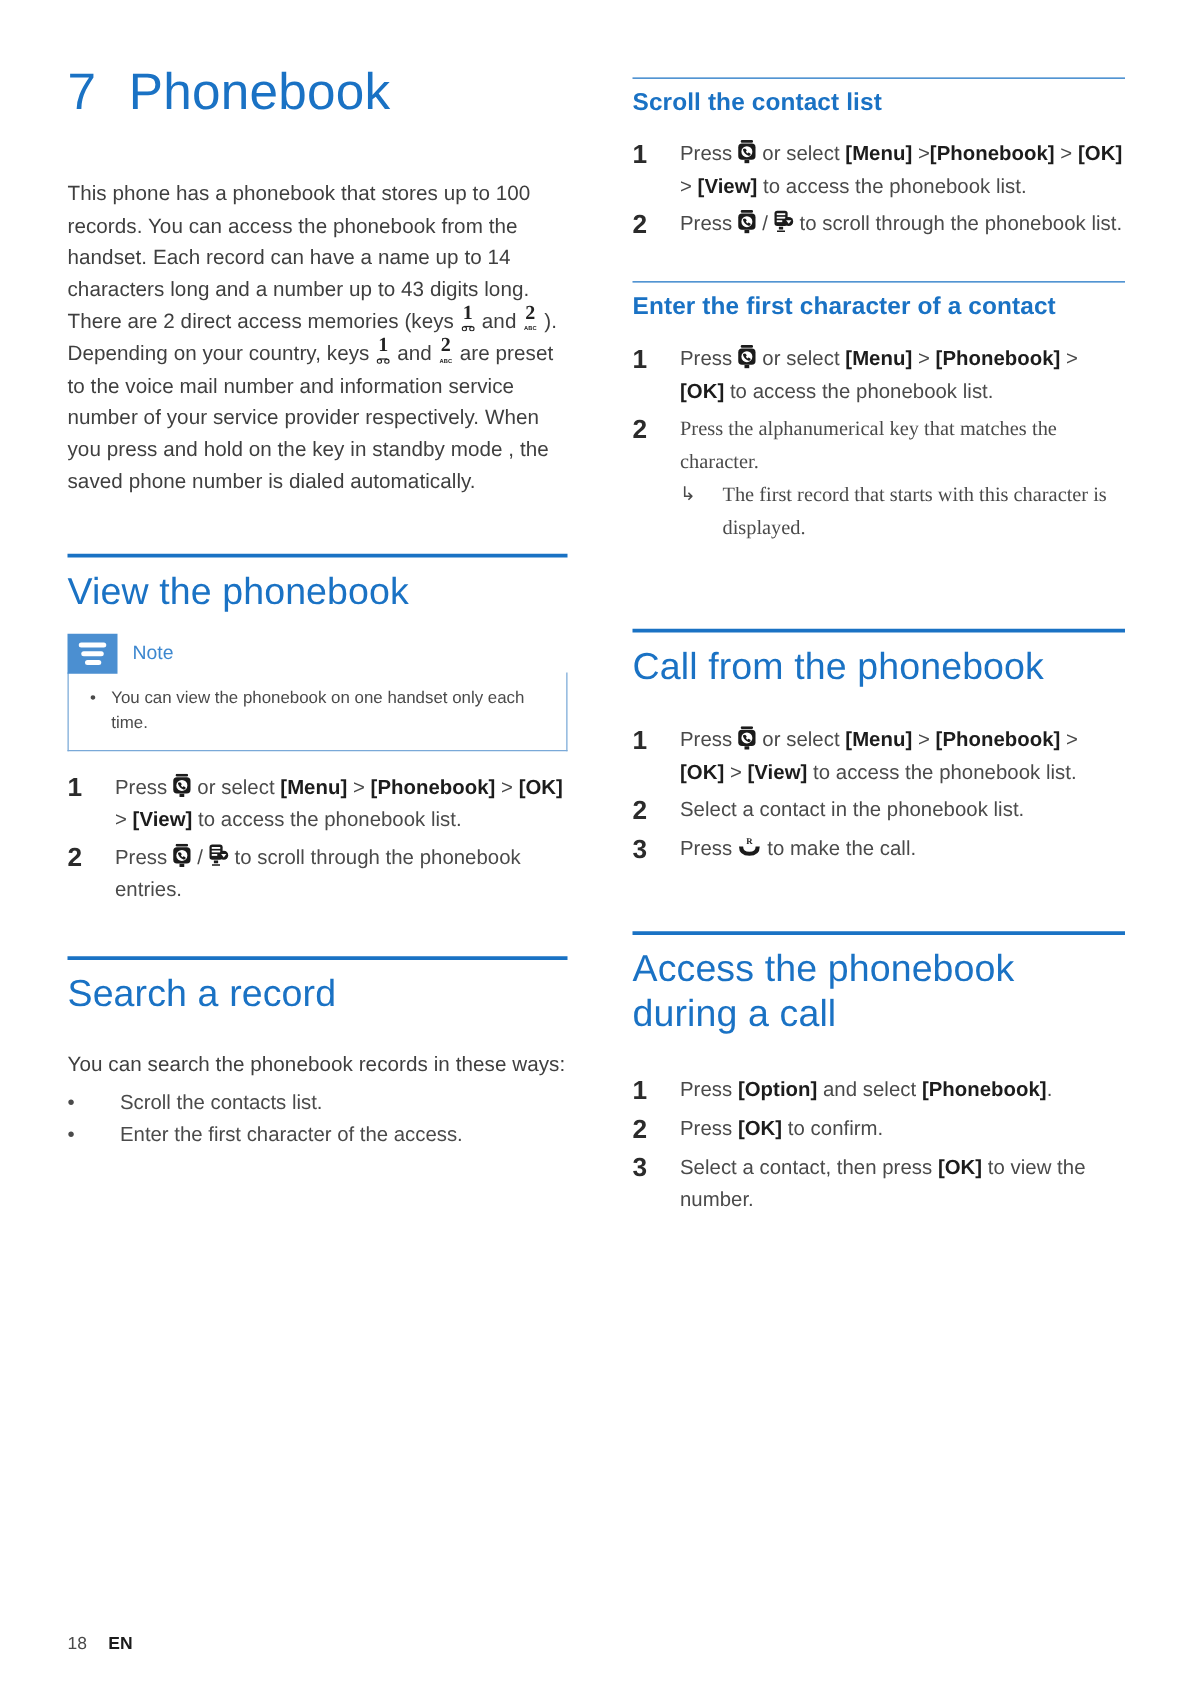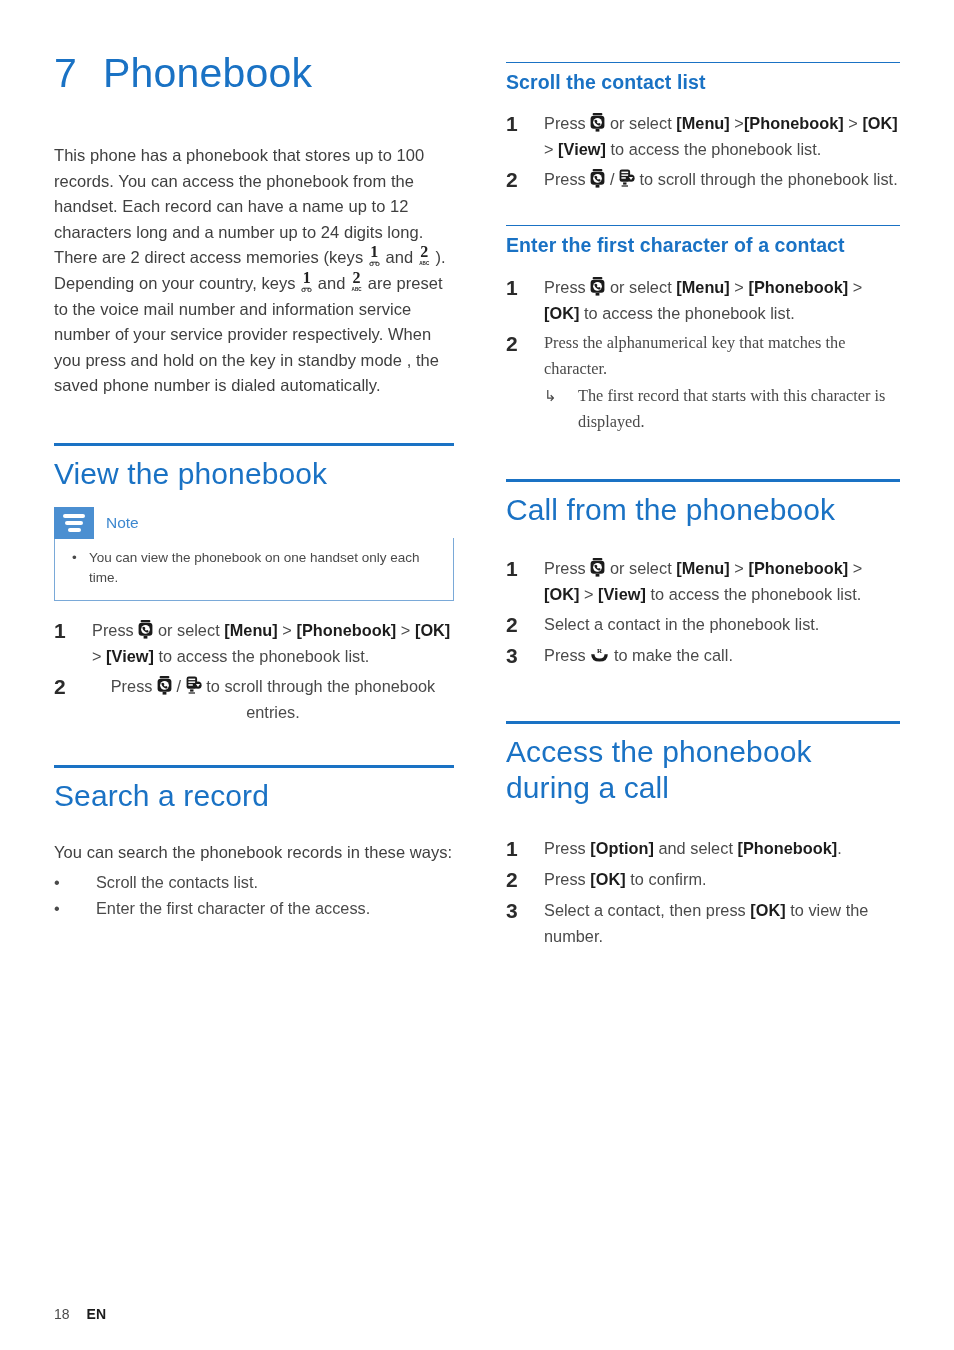--- a/index.html
+++ b/index.html
@@ -270,21 +270,21 @@
 </head>
 <body>
 
 <div class="page">
 
   <div class="col-left">
 
     <h1 class="chapter"><span class="num">7</span><span>Phonebook</span></h1>
 
     <p class="body-p">
-      <span>This phone has a phonebook that stores up to 100 records. You can access the phonebook from the handset. Each record can have a name up to 12 characters long and a number up to 24 digits long.</span><br>
+      <span>This phone has a phonebook that stores up to 100 records. You can access the phonebook from the handset. Each record can have a name up to 14 characters long and a number up to 43 digits long.</span><br>
       <span>There are 2 direct access memories (keys </span><span class="numkey"><span class="d">1</span><span class="vm">
             <svg viewBox="0 0 22 10" width="11" height="5">
               <circle cx="5" cy="6" r="3.4" fill="none" stroke="#222" stroke-width="1.8"></circle>
               <circle cx="17" cy="6" r="3.4" fill="none" stroke="#222" stroke-width="1.8"></circle>
               <rect x="5" y="1.4" width="12" height="1.9" fill="#222"></rect>
             </svg>
           </span></span><span> and </span><span class="numkey"><span class="d">2</span><span class="sub">ABC</span></span><span> ). Depending on your country, keys </span><span class="numkey"><span class="d">1</span><span class="vm">
             <svg viewBox="0 0 22 10" width="11" height="5">
               <circle cx="5" cy="6" r="3.4" fill="none" stroke="#222" stroke-width="1.8"></circle>
               <circle cx="17" cy="6" r="3.4" fill="none" stroke="#222" stroke-width="1.8"></circle>
@@ -322,21 +322,21 @@
                     <rect x="2.6" y="0" width="9.8" height="2.2" rx="1" fill="#1b1b1b"></rect>
                     <rect x="0.6" y="2.8" width="13.8" height="13" rx="3" fill="#1b1b1b"></rect>
                     <circle cx="7.5" cy="9.3" r="4.4" fill="#ffffff"></circle>
                     <path d="M5.3 7.0 q0.9 -0.5 1.5 0.3 l0.5 0.8 q0.2 0.4 -0.2 0.7 l-0.4 0.3 q0.5 1.1 1.5 1.6 l0.3 -0.45 q0.3 -0.4 0.7 -0.15 l0.85 0.5 q0.8 0.5 0.3 1.4 q-0.5 0.8 -1.6 0.5 q-1.6 -0.45 -2.8 -1.7 q-1.2 -1.25 -1.55 -2.8 q-0.2 -0.75 0.5 -1.0 z" fill="#1b1b1b"></path>
                     <rect x="5.6" y="16.0" width="3.8" height="2.6" fill="#1b1b1b"></rect>
                   </svg></span> or select <b>[Menu]</b> &gt; <b>[Phonebook]</b> &gt; <b>[OK]</b> &gt; <b>[View]</b> to access the phonebook list.</div>
             </div>
           </li>
           <li class="step">
             <div class="step-num">2</div>
-            <div style="flex: 1 1 0%; text-align: center;">
+            <div style="flex: 1 1 0%;">
               <div class="step-body">Press <span class="keyicon ic-phonebook"><svg viewBox="0 0 15 19" width="15" height="19">
                     <rect x="2.6" y="0" width="9.8" height="2.2" rx="1" fill="#1b1b1b"></rect>
                     <rect x="0.6" y="2.8" width="13.8" height="13" rx="3" fill="#1b1b1b"></rect>
                     <circle cx="7.5" cy="9.3" r="4.4" fill="#ffffff"></circle>
                     <path d="M5.3 7.0 q0.9 -0.5 1.5 0.3 l0.5 0.8 q0.2 0.4 -0.2 0.7 l-0.4 0.3 q0.5 1.1 1.5 1.6 l0.3 -0.45 q0.3 -0.4 0.7 -0.15 l0.85 0.5 q0.8 0.5 0.3 1.4 q-0.5 0.8 -1.6 0.5 q-1.6 -0.45 -2.8 -1.7 q-1.2 -1.25 -1.55 -2.8 q-0.2 -0.75 0.5 -1.0 z" fill="#1b1b1b"></path>
                     <rect x="5.6" y="16.0" width="3.8" height="2.6" fill="#1b1b1b"></rect>
                   </svg></span> / <span class="keyicon ic-down"><svg viewBox="0 0 16 19" width="16" height="19">
                     <rect x="0.6" y="0.6" width="10.5" height="12.2" rx="2.2" fill="#1b1b1b"></rect>
                     <rect x="2.4" y="2.6" width="6.8" height="1.5" fill="#ffffff"></rect>
                     <rect x="2.4" y="5.4" width="6.8" height="1.5" fill="#ffffff"></rect>
@@ -433,21 +433,21 @@
               <div class="step-body">Press the alphanumerical key that matches the character.</div>
               <div class="substep">
                 <span class="arrow">↳</span>
                 <span>The first record that starts with this character is displayed.</span>
               </div>
             </div>
           </li>
         </ol>
     </div>
 
-    <div style="margin-top:44px;">
+    <div style="margin-top:68px;">
       <div class="rule-major"></div>
       <h2 class="sec">Call from the phonebook</h2>
       <ol class="steps" style="margin-top:28px;">
           <li class="step">
             <div class="step-num">1</div>
             <div style="flex: 1 1 0%;">
               <div class="step-body">Press <span class="keyicon ic-phonebook"><svg viewBox="0 0 15 19" width="15" height="19">
                     <rect x="2.6" y="0" width="9.8" height="2.2" rx="1" fill="#1b1b1b"></rect>
                     <rect x="0.6" y="2.8" width="13.8" height="13" rx="3" fill="#1b1b1b"></rect>
                     <circle cx="7.5" cy="9.3" r="4.4" fill="#ffffff"></circle>

